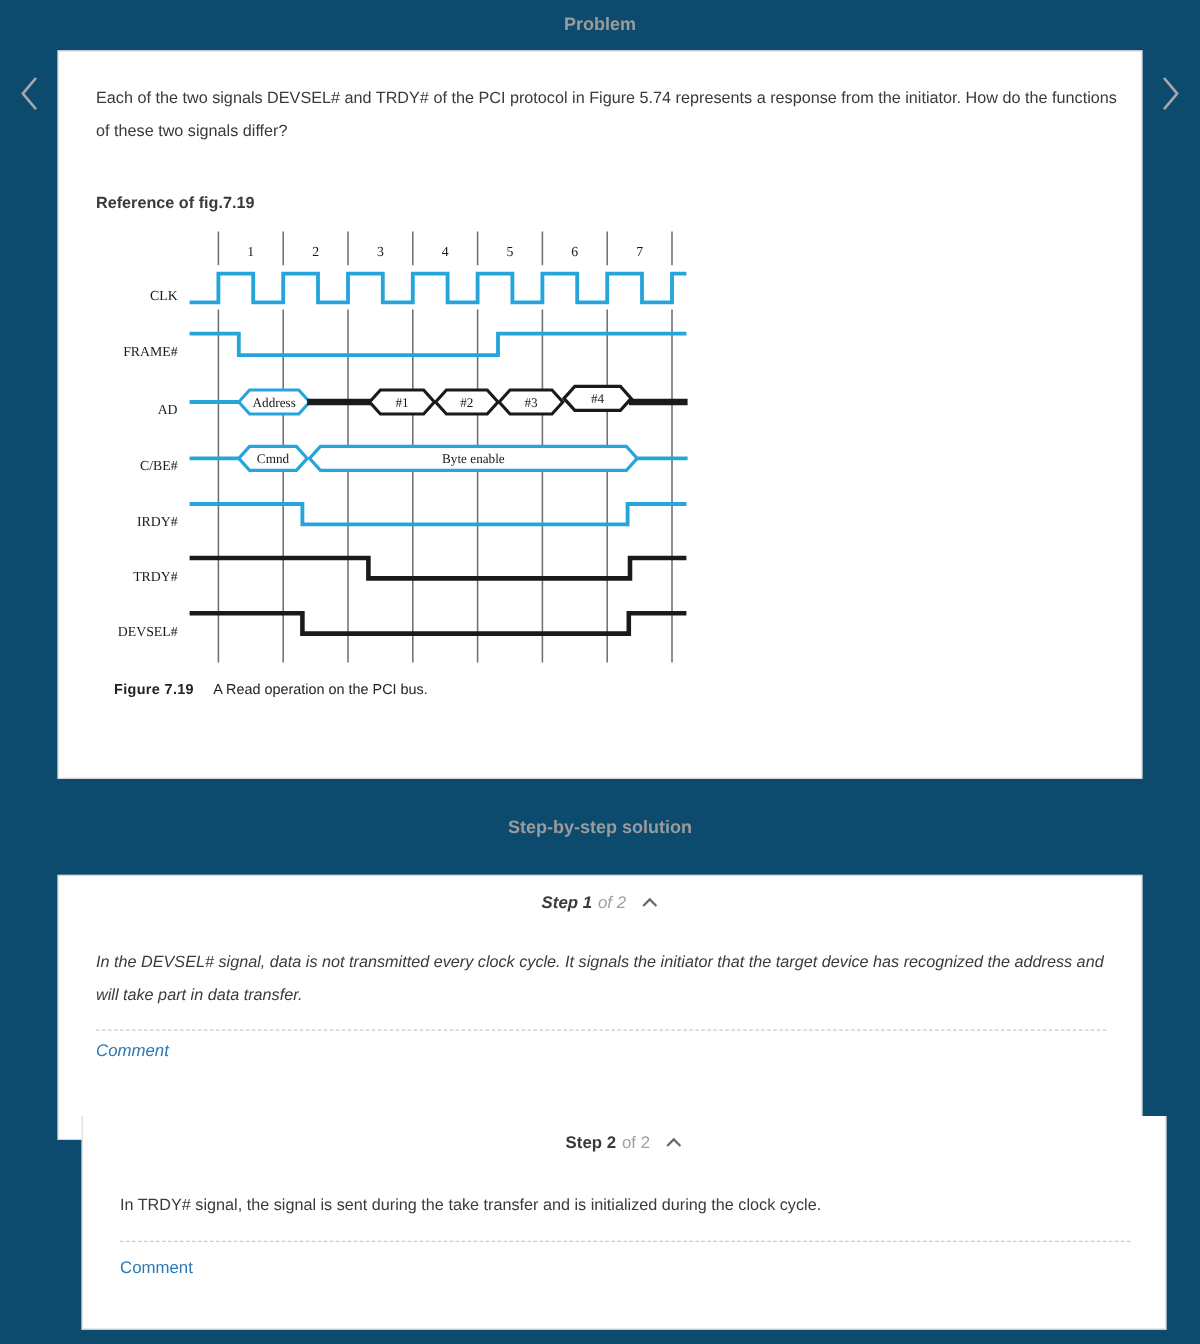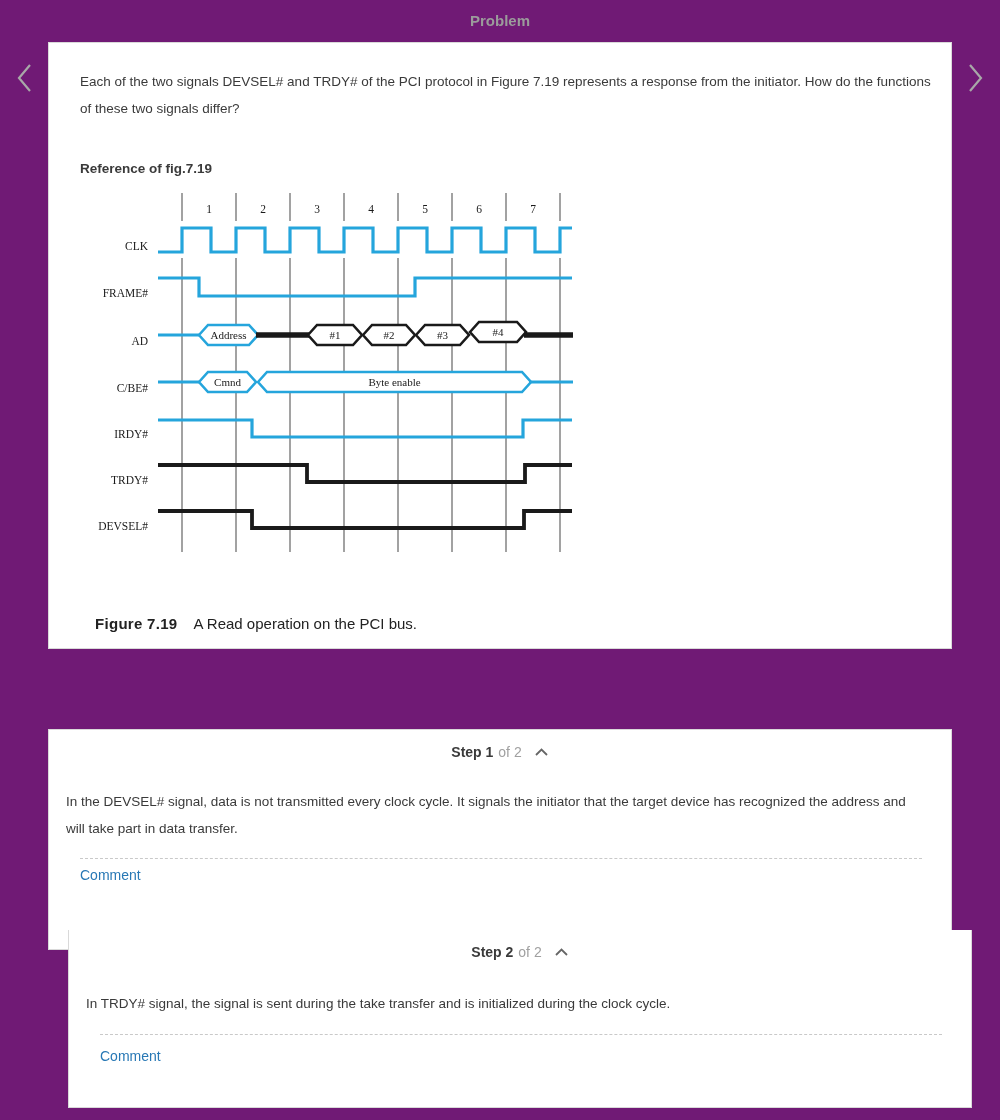--- a/index.html
+++ b/index.html
@@ -1,49 +1,49 @@
 <!DOCTYPE html>
 <html><head>
 <meta charset="utf-8">
 <style>
   * { margin:0; padding:0; box-sizing:border-box; }
   html,body { background:#ffffff; }
   body { font-family:"Liberation Sans", sans-serif; color:#3a3a3a; }
-  .page { position:relative; width:1000px; height:1120px; background:#701a75; overflow:hidden; }
+  .page { position:relative; width:1000px; height:1120px; background:#0c4a6e; overflow:hidden; }
 
   .heading { position:absolute; left:0; width:100%; text-align:center;
              font-size:15px; font-weight:bold; color:#9b9b9b; }
   #problem-heading { top:12px; }
   #solution-heading { top:681px; }
 
   .nav-btn { position:absolute; background:none; border:none; cursor:pointer; padding:0; line-height:0; }
   #prev-button { left:15px; top:62px; }
   #next-button { left:965px; top:62px; }
 
   .card { position:absolute; left:48px; width:904px; background:#fff; border:1px solid #d9d9d9; }
   #problem-card { top:42px; height:607px; }
-  #step-card-1 { top:729px; height:221px; }
+  #step-card-1 { top:729px; height:221px;font-style:italic; }
   #step-card-2 { top:930px; height:178px; border-top:none;margin-left:20px; }
 
   .question  { position:absolute; left:31px; top:25px; width:856px;
                font-size:13.5px; line-height:27px; color:#3a3a3a; }
   .reference { position:absolute; left:31px; top:112px; font-size:13.5px; line-height:27px; color:#3a3a3a;font-weight:bold; }
 
   .figure-svg { position:absolute; left:36px; top:140px; }
-  .caption { position:absolute; left:46px; top:524px; font-size:15px; color:#222;margin-top:48px; }
+  .caption { position:absolute; left:46px; top:524px; font-size:12px; color:#222; }
   .cap-label { font-weight:bold; margin-right:16px; letter-spacing:0.3px; }
 
   .step-header { position:absolute; left:0; top:14px; width:100%;
                  display:flex; justify-content:center; align-items:center; gap:5px;
                  font-size:14px; }
   .step-title { font-weight:bold; color:#3a3a3a; }
   .step-count { color:#a0a0a0; }
   .chev-up { margin-left:7px; cursor:pointer; }
 
-  .step-body { position:absolute; left:17px; width:856px;
+  .step-body { position:absolute; left:31px; width:856px;
                font-size:13.5px; line-height:27px; color:#3a3a3a; }
   #step-card-1 .step-body { top:58px; }
   #step-card-2 .step-body { top:60px; }
 
   .dashed { position:absolute; left:31px; width:842px; border-top:1px dashed #c9c9c9; }
   #step-card-1 .dashed { top:128px; }
   #step-card-2 .dashed { top:104px; }
 
   .comment { position:absolute; left:31px; font-size:14px; color:#2878b5;
              text-decoration:none; cursor:pointer; }
@@ -62,21 +62,21 @@
       <polyline points="15,3 4,16 15,29" fill="none" stroke="#a8a8a8" stroke-width="2.2"></polyline>
     </svg>
   </button>
   <button class="nav-btn" id="next-button">
     <svg width="20" height="32" viewBox="0 0 20 32">
       <polyline points="5,3 16,16 5,29" fill="none" stroke="#a8a8a8" stroke-width="2.2"></polyline>
     </svg>
   </button>
 
   <section class="card" id="problem-card">
-    <p class="question">Each of the two signals DEVSEL# and TRDY# of the PCI protocol in Figure 7.19 represents a response from the initiator. How do the functions of these two signals differ?</p>
+    <p class="question">Each of the two signals DEVSEL# and TRDY# of the PCI protocol in Figure 5.74 represents a response from the initiator. How do the functions of these two signals differ?</p>
     <p class="reference">Reference of fig.7.19</p>
 
     <svg id="timing-svg" class="figure-svg" width="500" height="372" viewBox="85 183 500 372">
         <g>
           <line x1="182" y1="193" x2="182" y2="221" stroke="#707070" stroke-width="1.3"></line>
           <line x1="182" y1="258" x2="182" y2="552" stroke="#707070" stroke-width="1.3"></line>
           <line x1="236" y1="193" x2="236" y2="221" stroke="#707070" stroke-width="1.3"></line>
           <line x1="236" y1="258" x2="236" y2="552" stroke="#707070" stroke-width="1.3"></line>
           <line x1="290" y1="193" x2="290" y2="221" stroke="#707070" stroke-width="1.3"></line>
           <line x1="290" y1="258" x2="290" y2="552" stroke="#707070" stroke-width="1.3"></line>
@@ -147,20 +147,21 @@
         <g>
           <path d="M 158 252 L 182 252 L 182 228 L 211 228 L 211 252 L 236 252 L 236 228 L 265 228 L 265 252 L 290 252 L 290 228 L 319 228 L 319 252 L 344 252 L 344 228 L 373 228 L 373 252 L 398 252 L 398 228 L 427 228 L 427 252 L 452 252 L 452 228 L 481 228 L 481 252 L 506 252 L 506 228 L 535 228 L 535 252 L 560 252 L 560 228 L 572 228" fill="none" stroke="#25A5DC" stroke-width="3.2"></path>
         </g>
       </svg>
 
     <div class="caption">
       <span class="cap-label">Figure 7.19</span><span class="cap-text">A Read operation on the PCI bus.</span>
     </div>
   </section>
 
+  <div class="heading" id="solution-heading">Step-by-step solution</div>
 
   <section class="card" id="step-card-1">
     <div class="step-header">
       <span class="step-title">Step 1</span>
       <span class="step-count">of 2</span>
       <svg class="chev-up" width="15" height="10" viewBox="0 0 15 10">
         <polyline points="2,8 7.5,2.5 13,8" fill="none" stroke="#666" stroke-width="1.8"></polyline>
       </svg>
     </div>
     <p class="step-body">In the DEVSEL# signal, data is not transmitted every clock cycle. It signals the initiator that the target device has recognized the address and will take part in data transfer.</p>

